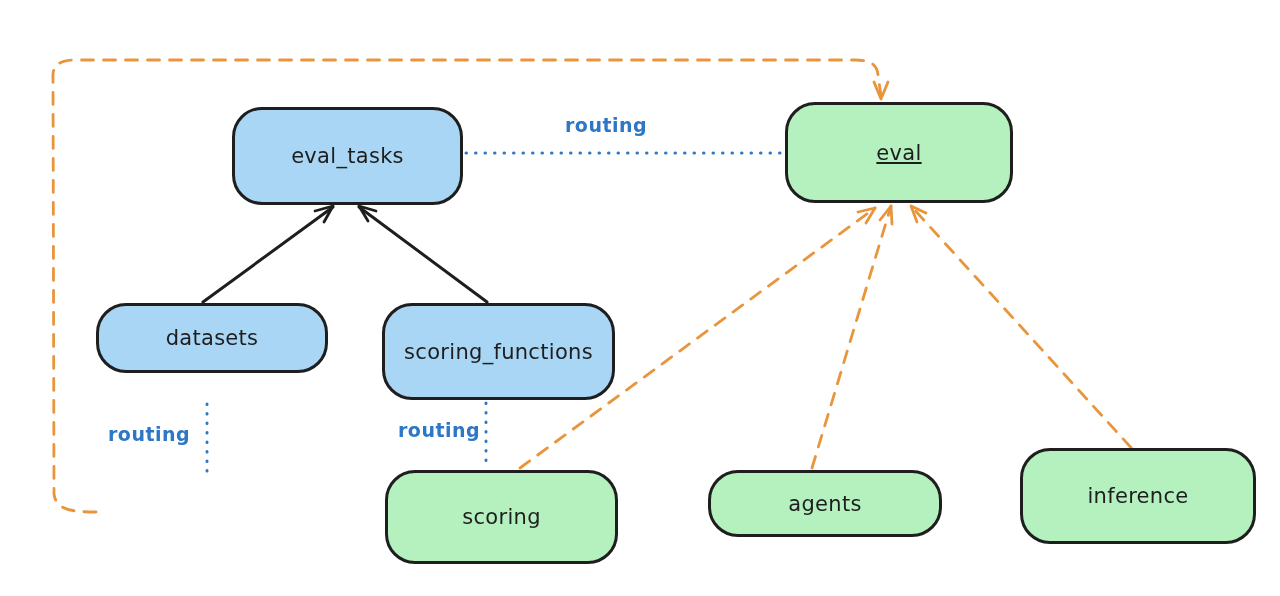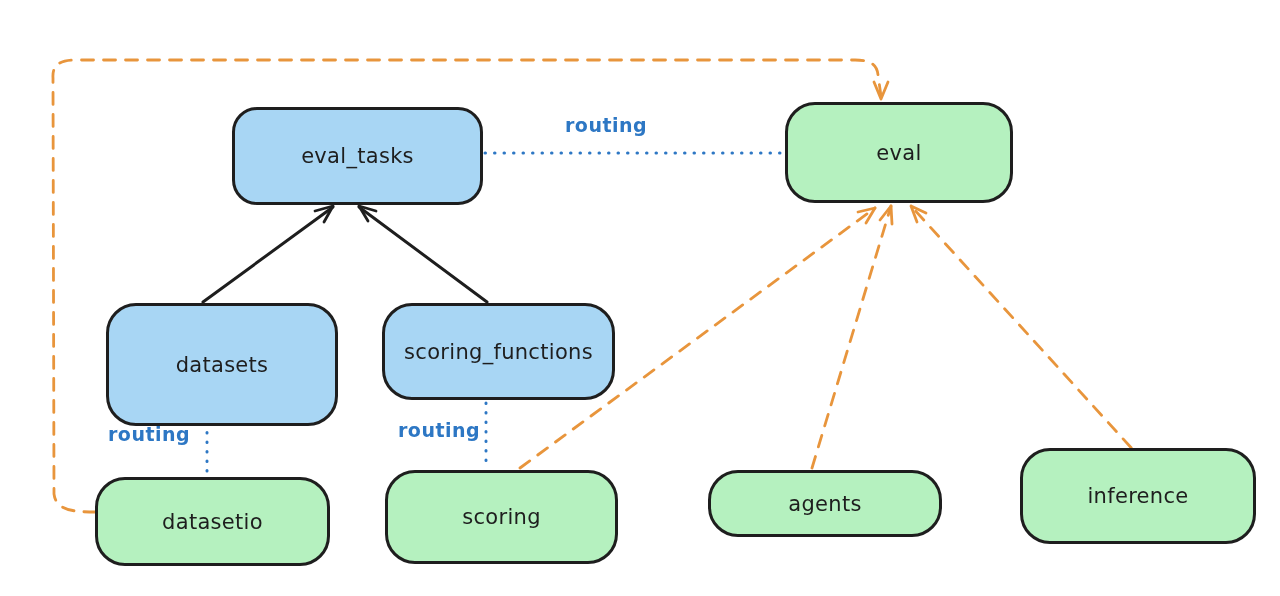--- a/index.html
+++ b/index.html
@@ -38,23 +38,23 @@
 
   .edge-label {
     position: absolute;
     color: var(--routing, #2d77c4);
     font-size: 19px;
     font-weight: 600;
     letter-spacing: 0.5px;
   }
 
   
-  #node-eval_tasks        { left: 232px; top: 107px; width: 251px; height: 98px; border-radius: 25px; }
-  #node-eval              { left: 785px; top: 102px; width: 228px; height: 101px; }
-  #node-datasets          { left:  96px; top: 303px; width: 232px; height: 123px; margin-left: 10px; }
+  #node-eval_tasks        { left: 232px; top: 107px; width: 231px; height: 98px; }
+  #node-eval              { left: 785px; top: 102px; width: 228px; height: 101px; text-decoration: underline; }
+  #node-datasets          { left:  96px; top: 303px; width: 232px; height: 70px; }
   #node-scoring_functions { left: 382px; top: 303px; width: 233px; height: 97px; }
   #node-datasetio         { left:  95px; top: 477px; width: 235px; height: 89px; }
   #node-scoring           { left: 385px; top: 470px; width: 233px; height: 94px; }
   #node-agents            { left: 708px; top: 470px; width: 234px; height: 67px; }
   #node-inference         { left: 1020px; top: 448px; width: 236px; height: 96px; }
 
   #label-routing-top      { left: 565px; top: 114px; width: 110px; }
   #label-routing-datasets { left: 108px; top: 423px; width: 85px; }
   #label-routing-scoring  { left: 398px; top: 419px; width: 85px; }
 </style>
@@ -111,23 +111,20 @@
   </div>
 
   <div class="node node-api" id="node-datasets">
     <span>datasets</span>
   </div>
 
   <div class="node node-api" id="node-scoring_functions">
     <span>scoring_functions</span>
   </div>
 
-  <div class="node node-provider" id="node-datasetio">
-    <span>datasetio</span>
-  </div>
 
   <div class="node node-provider" id="node-scoring">
     <span>scoring</span>
   </div>
 
   <div class="node node-provider" id="node-agents">
     <span>agents</span>
   </div>
 
   <div class="node node-provider" id="node-inference">

